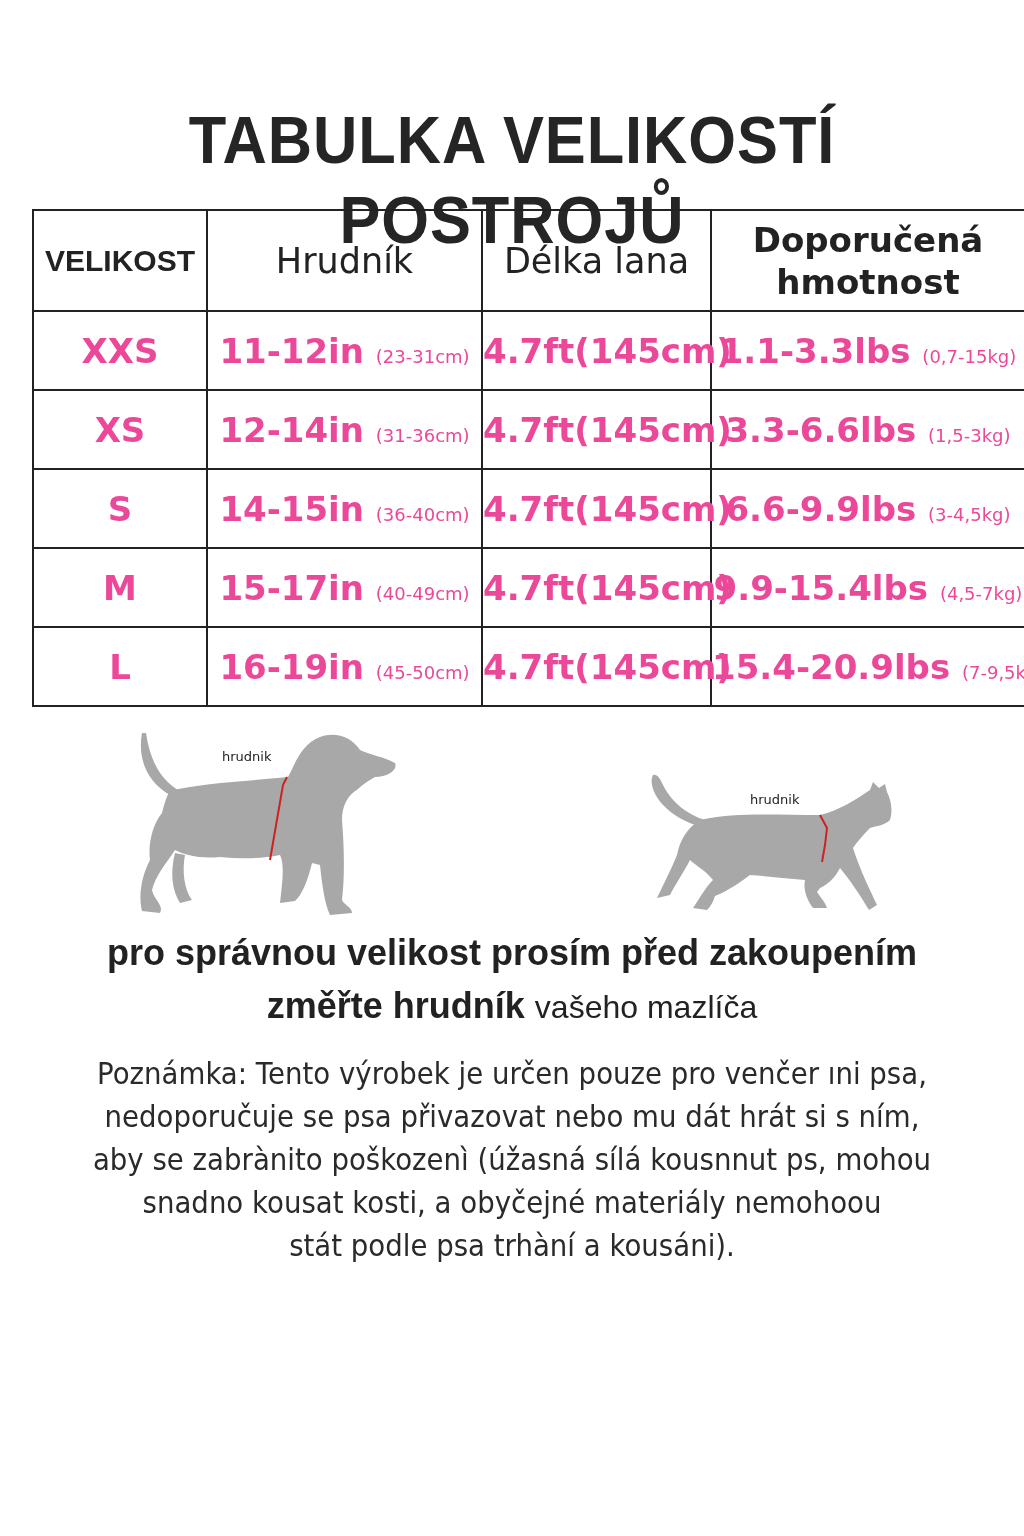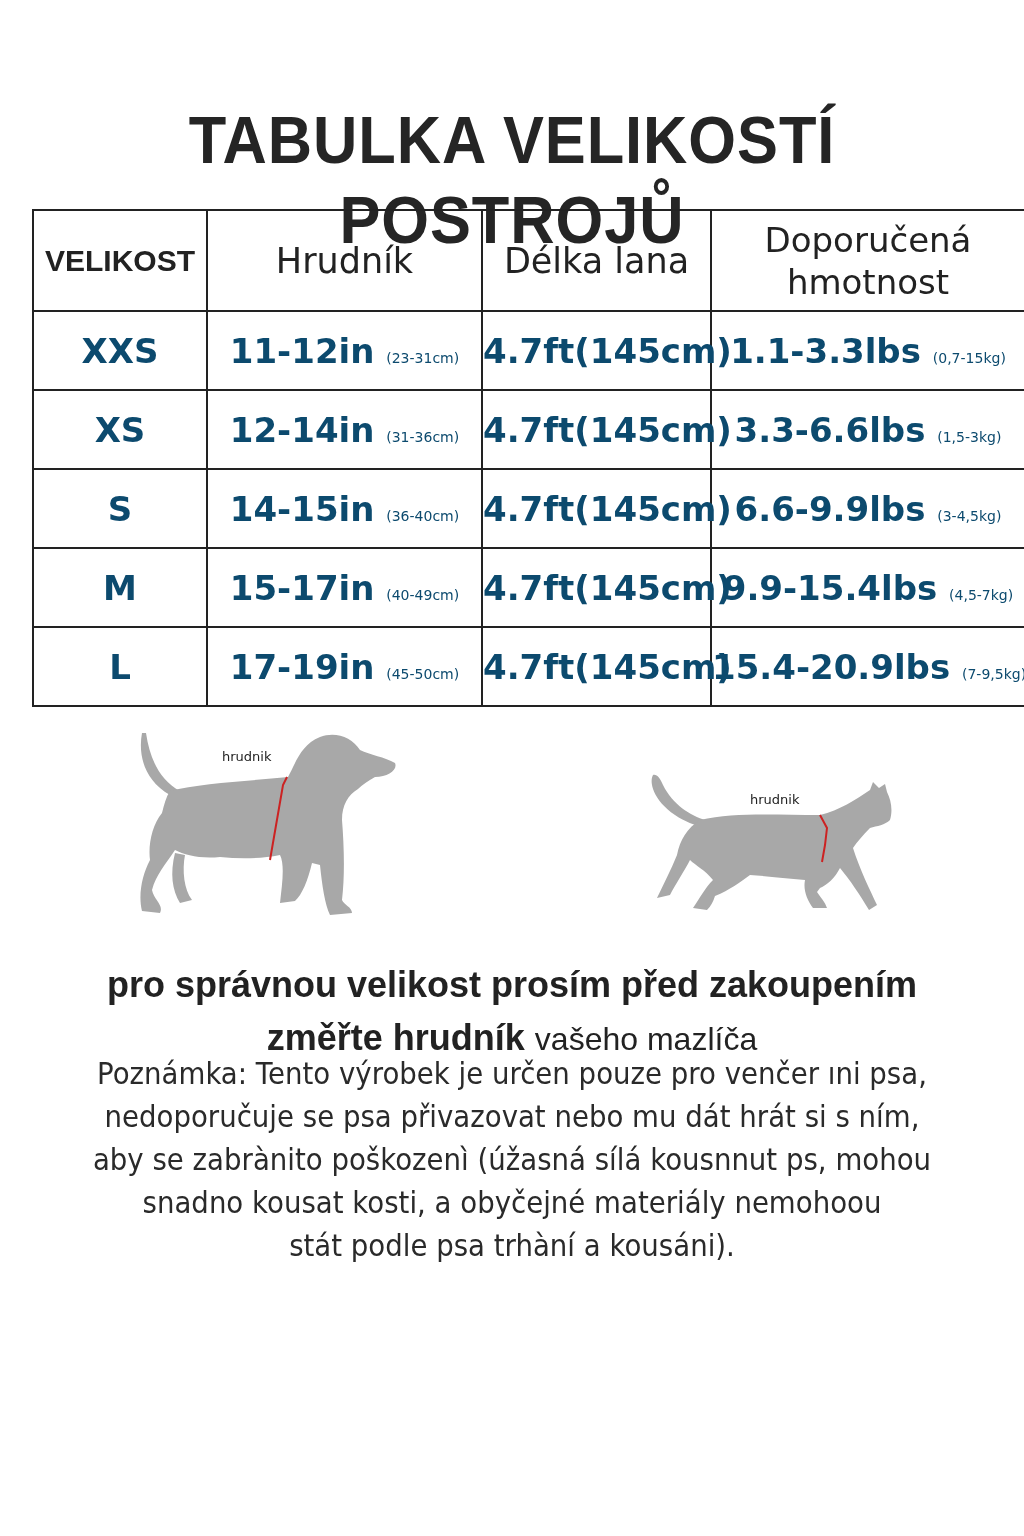--- a/index.html
+++ b/index.html
@@ -2,28 +2,28 @@
 <html><head>
 <meta charset="utf-8">
 <style>
   html, body { margin: 0; padding: 0; background: #ffffff; }
   body { width: 1024px; height: 1536px; position: relative; overflow: hidden; color: #1f1f1f; font-family: "DejaVu Sans", sans-serif; }
   .title { position: absolute; left: 0; top: 100px; width: 1024px; text-align: center; font-family: "Liberation Sans", sans-serif; font-weight: bold; font-size: 66px; letter-spacing: 1px; color: #252525; transform: scaleX(0.93); transform-origin: center; line-height: 80px; }
   table.sizes { position: absolute; left: 32px; top: 209px; width: 992px; border-collapse: collapse; table-layout: fixed; }
   table.sizes td, table.sizes th { border: 2px solid #222; text-align: center; vertical-align: middle; padding: 0; }
   table.sizes th { height: 99px; font-weight: normal; font-size: 35px; color: #222; line-height: 42px; }
   table.sizes th.c0 { font-size: 30px; font-weight: bold; font-family: "Liberation Sans", sans-serif; }
-  table.sizes th.c3 { font-weight: normal; font-size: 34px; }
+  table.sizes th.c3 { font-weight: bold; font-size: 34px; }
   table.sizes th.c1, table.sizes th.c2 { font-weight: 400; }
-  table.sizes td { height: 77px; font-weight: bold; font-size: 34px; color: #0c4a6e; white-space: nowrap; }
-  td .small { font-size: 14px; font-weight: normal; }
+  table.sizes td { height: 77px; font-weight: bold; font-size: 34px; color: #ec4899; white-space: nowrap; }
+  td .small { font-size: 18px; font-weight: normal; }
   td.size-cell { font-size: 36px; }
   .pet { position: absolute; }
   .pet-label { position: absolute; font-size: 13px; color: #222; font-family: "DejaVu Sans", sans-serif; }
-  .cta { position: absolute; left: 0; width: 1024px; text-align: center; font-weight: bold; font-size: 36px; color: #222; font-family: "Liberation Sans", sans-serif; margin-top: 32px; }
+  .cta { position: absolute; left: 0; width: 1024px; text-align: center; font-weight: bold; font-size: 36px; color: #222; font-family: "Liberation Sans", sans-serif; }
   .cta .normal { font-weight: normal; font-size: 32px; }
   .note { position: absolute; left: 0; width: 1024px; text-align: center; font-size: 30px; line-height: 43px; color: #2a2a2a; font-family: "DejaVu Sans", sans-serif; transform: scaleX(0.92); transform-origin: center; }
 </style>
 </head>
 <body>
 
 <div class="title">TABULKA VELIKOSTÍ POSTROJŮ</div>
 
 <table class="sizes">
   <colgroup>
@@ -61,21 +61,21 @@
     <td><span>6.6-9.9lbs</span> <span class="small">(3-4,5kg)</span></td>
   </tr>
   <tr>
     <td class="size-cell">M</td>
     <td><span>15-17in</span> <span class="small">(40-49cm)</span></td>
     <td>4.7ft(145cm)</td>
     <td><span>9.9-15.4lbs</span> <span class="small">(4,5-7kg)</span></td>
   </tr>
   <tr>
     <td class="size-cell">L</td>
-    <td><span>17-19in</span> <span class="small">(45-50cm)</span></td>
+    <td><span>16-19in</span> <span class="small">(45-50cm)</span></td>
     <td>4.7ft(145cm)</td>
     <td><span>15.4-20.9lbs</span> <span class="small">(7-9,5kg)</span></td>
   </tr>
 </tbody>
   </table>
 
 <svg class="pet" style="left:130px; top:725px;" width="280" height="200" viewBox="0 0 280 200">
   <g fill="#a8a8a8">
 
     <path d="M12 8 C8 30 14 55 40 70 L50 66 C30 55 20 35 16 8 Z"></path>

